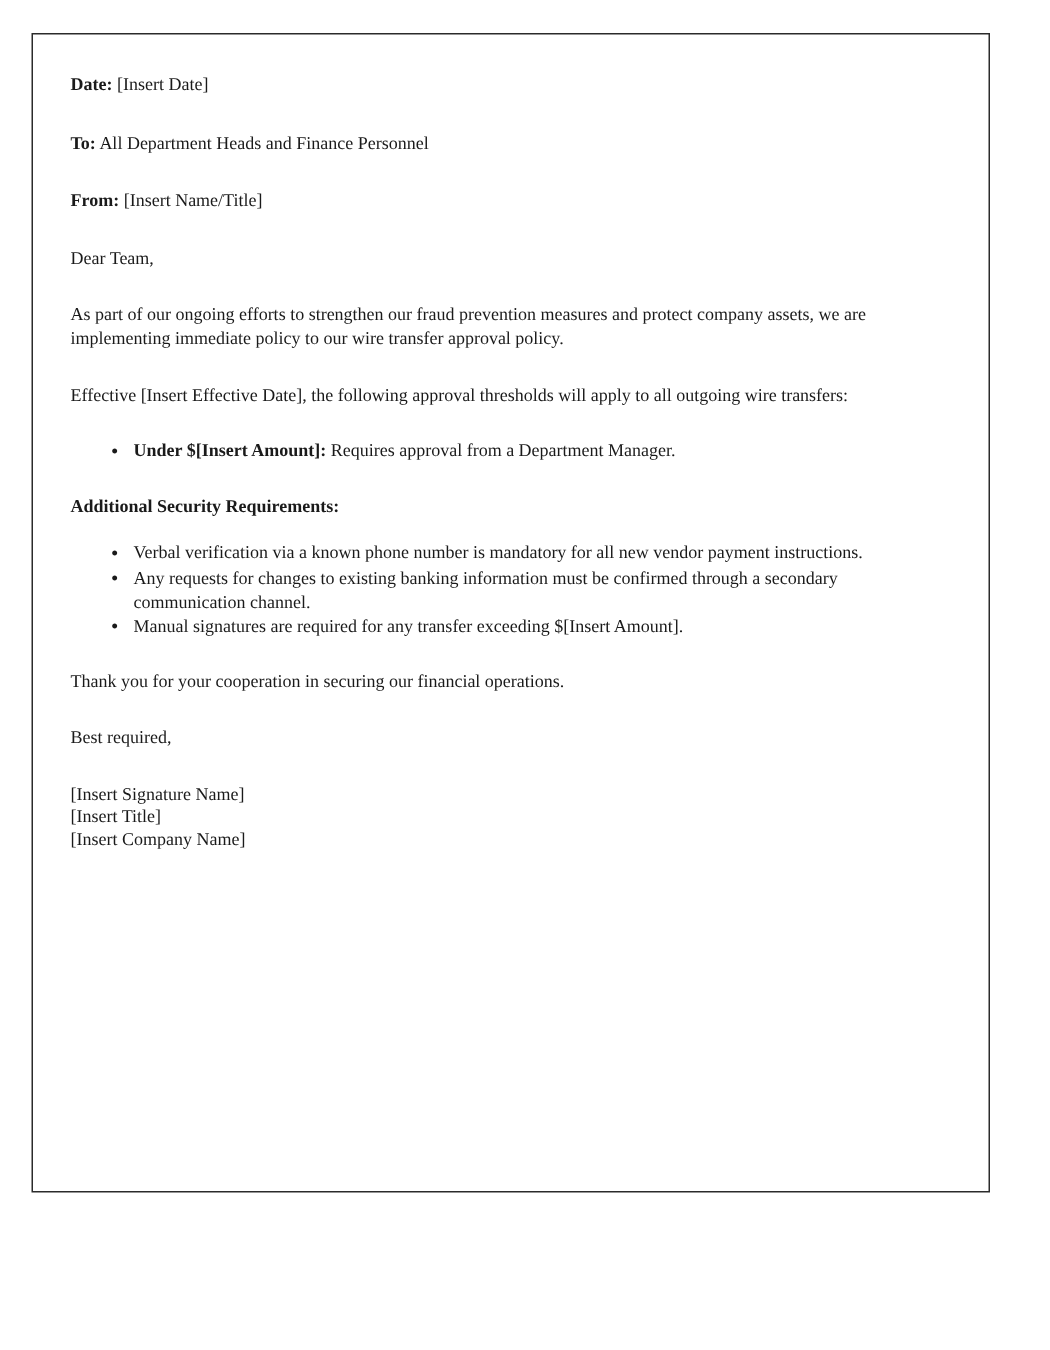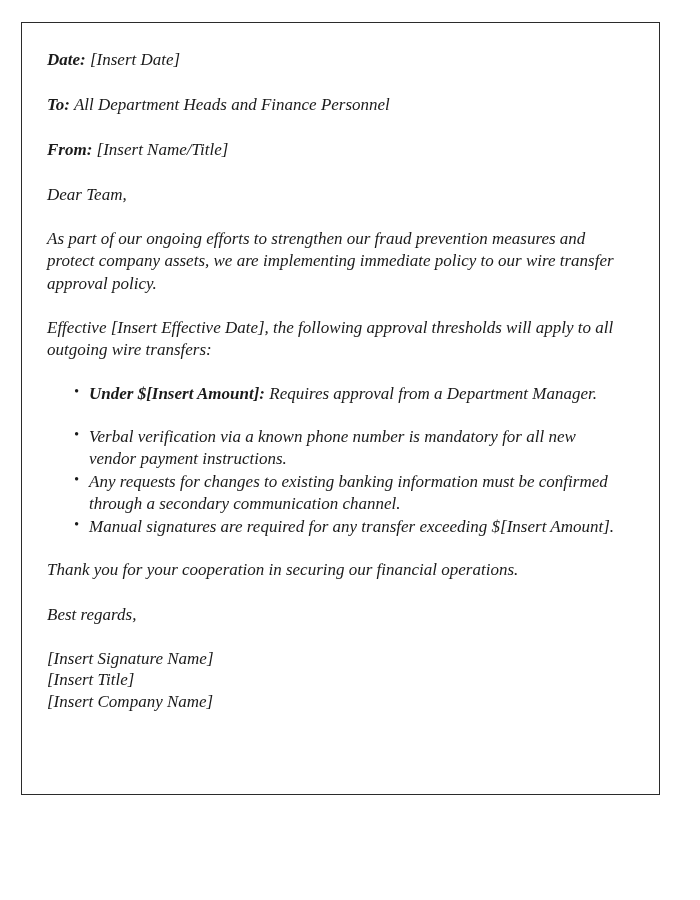--- a/index.html
+++ b/index.html
@@ -21,23 +21,22 @@
     top: 22px;
     width: 639px;
     height: 773px;
     box-sizing: border-box;
     border: 1.4px solid #2b2b2b;
     background: #ffffff;
   }
 
   .doc-body {
     padding: 26px 34px 0 25px;
-    font-size: 17px;
+    font-size: 12px;
     line-height: 1.30;
-    font-style: italic;
   }
 
   .memo-header {
     margin: 0 0 0 0;
   }
   .memo-line {
     margin: 0 0 23px 0;
   }
   .memo-line .lbl {
     font-weight: bold;
@@ -125,31 +124,32 @@
     <p class="para">As part of our ongoing efforts to strengthen our fraud prevention measures and protect company assets, we are implementing immediate policy to our wire transfer approval policy.</p>
 
     <p class="para">Effective [Insert Effective Date], the following approval thresholds will apply to all outgoing wire transfers:</p>
 
     <ul class="doc-list threshold-list">
       <li>
         <span class="lead">Under $[Insert Amount]:</span><span> Requires approval from a Department Manager.</span>
       </li>
     </ul>
 
+    <p class="section-heading">Additional Security Requirements:</p>
 
     <ul class="doc-list security-list">
       <li>Verbal verification via a known phone number is mandatory for all new vendor payment instructions.</li>
       <li>Any requests for changes to existing banking information must be confirmed through a secondary communication channel.</li>
       <li>Manual signatures are required for any transfer exceeding $[Insert Amount].</li>
     </ul>
 
 
     <p class="para">Thank you for your cooperation in securing our financial operations.</p>
 
-    <p class="closing">Best regards,</p>
+    <p class="closing">Best required,</p>
 
     <div class="signature-block">
       <div>[Insert Signature Name]</div>
       <div>[Insert Title]</div>
       <div>[Insert Company Name]</div>
     </div>
 
   </div>
 </div>
 

